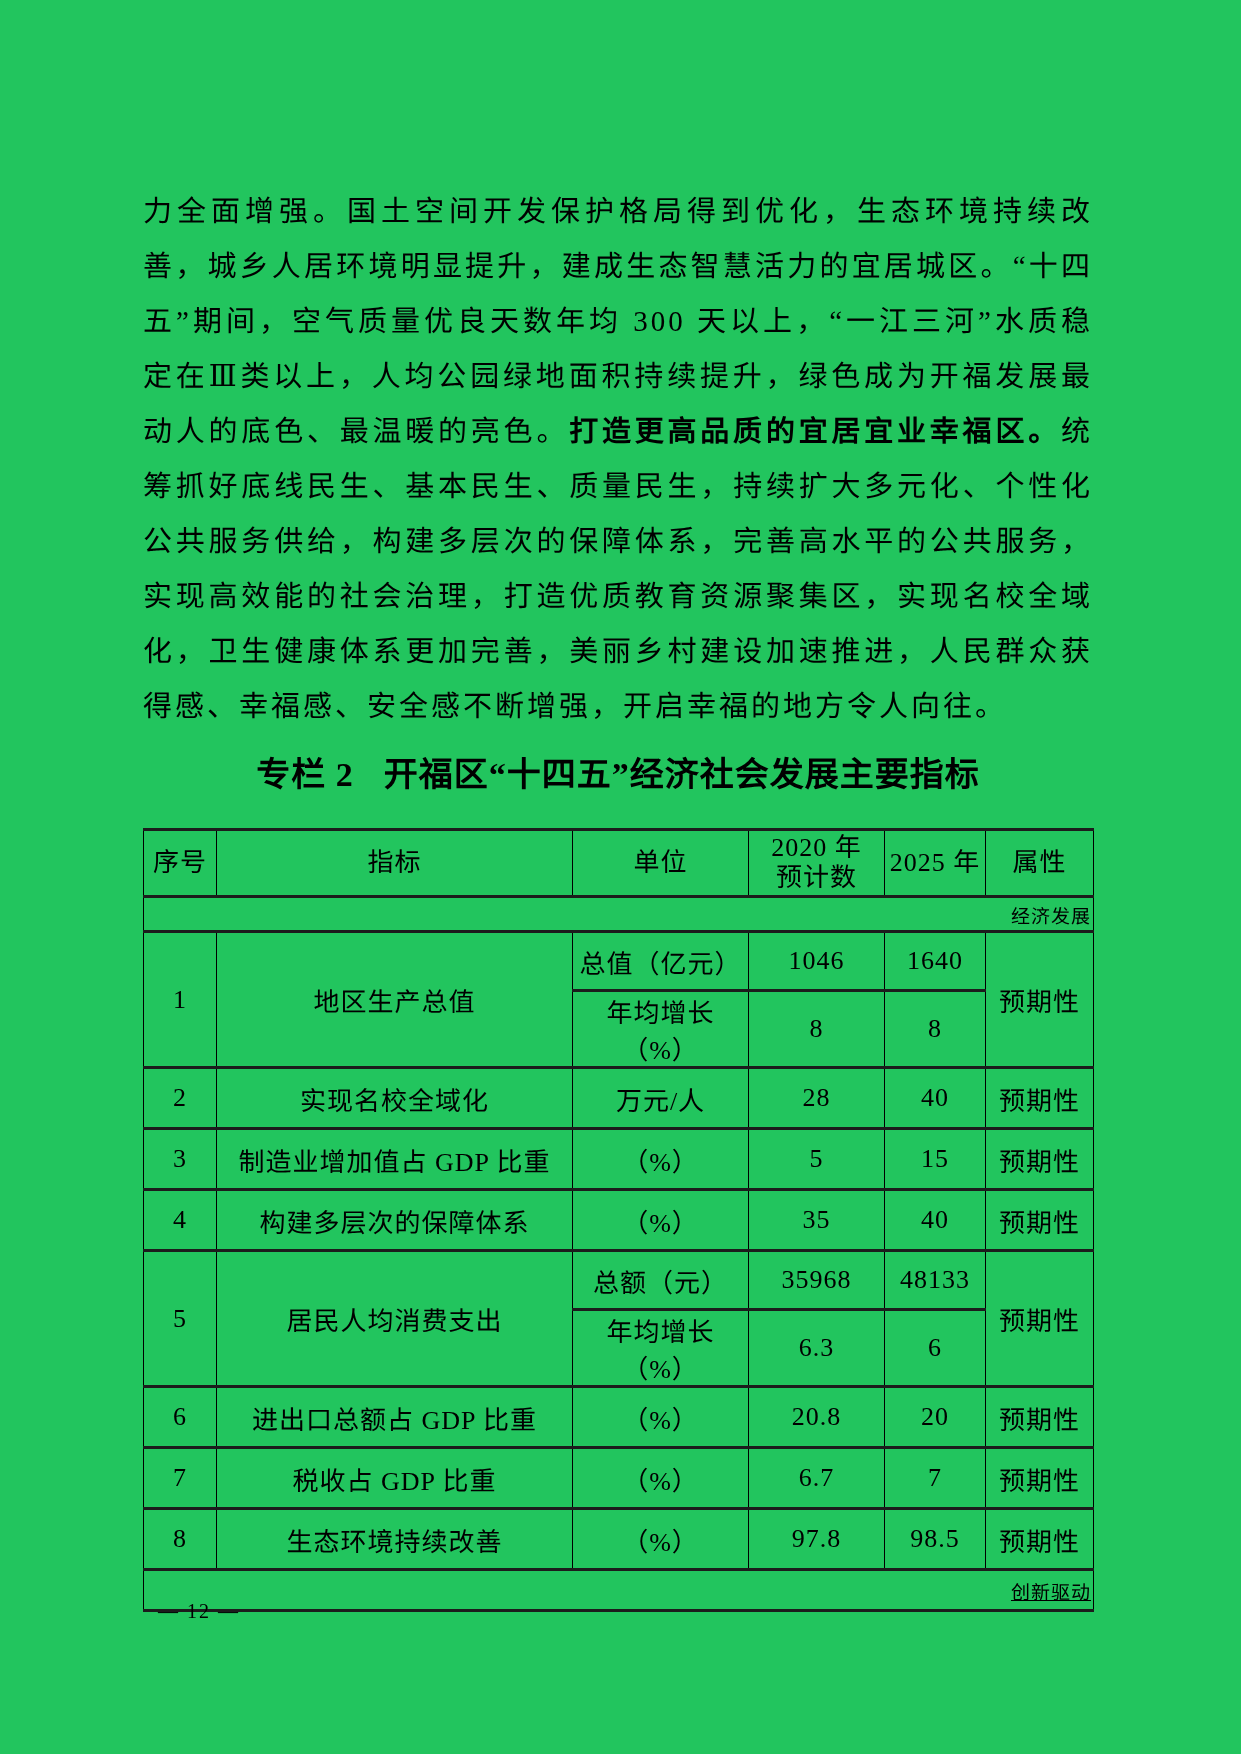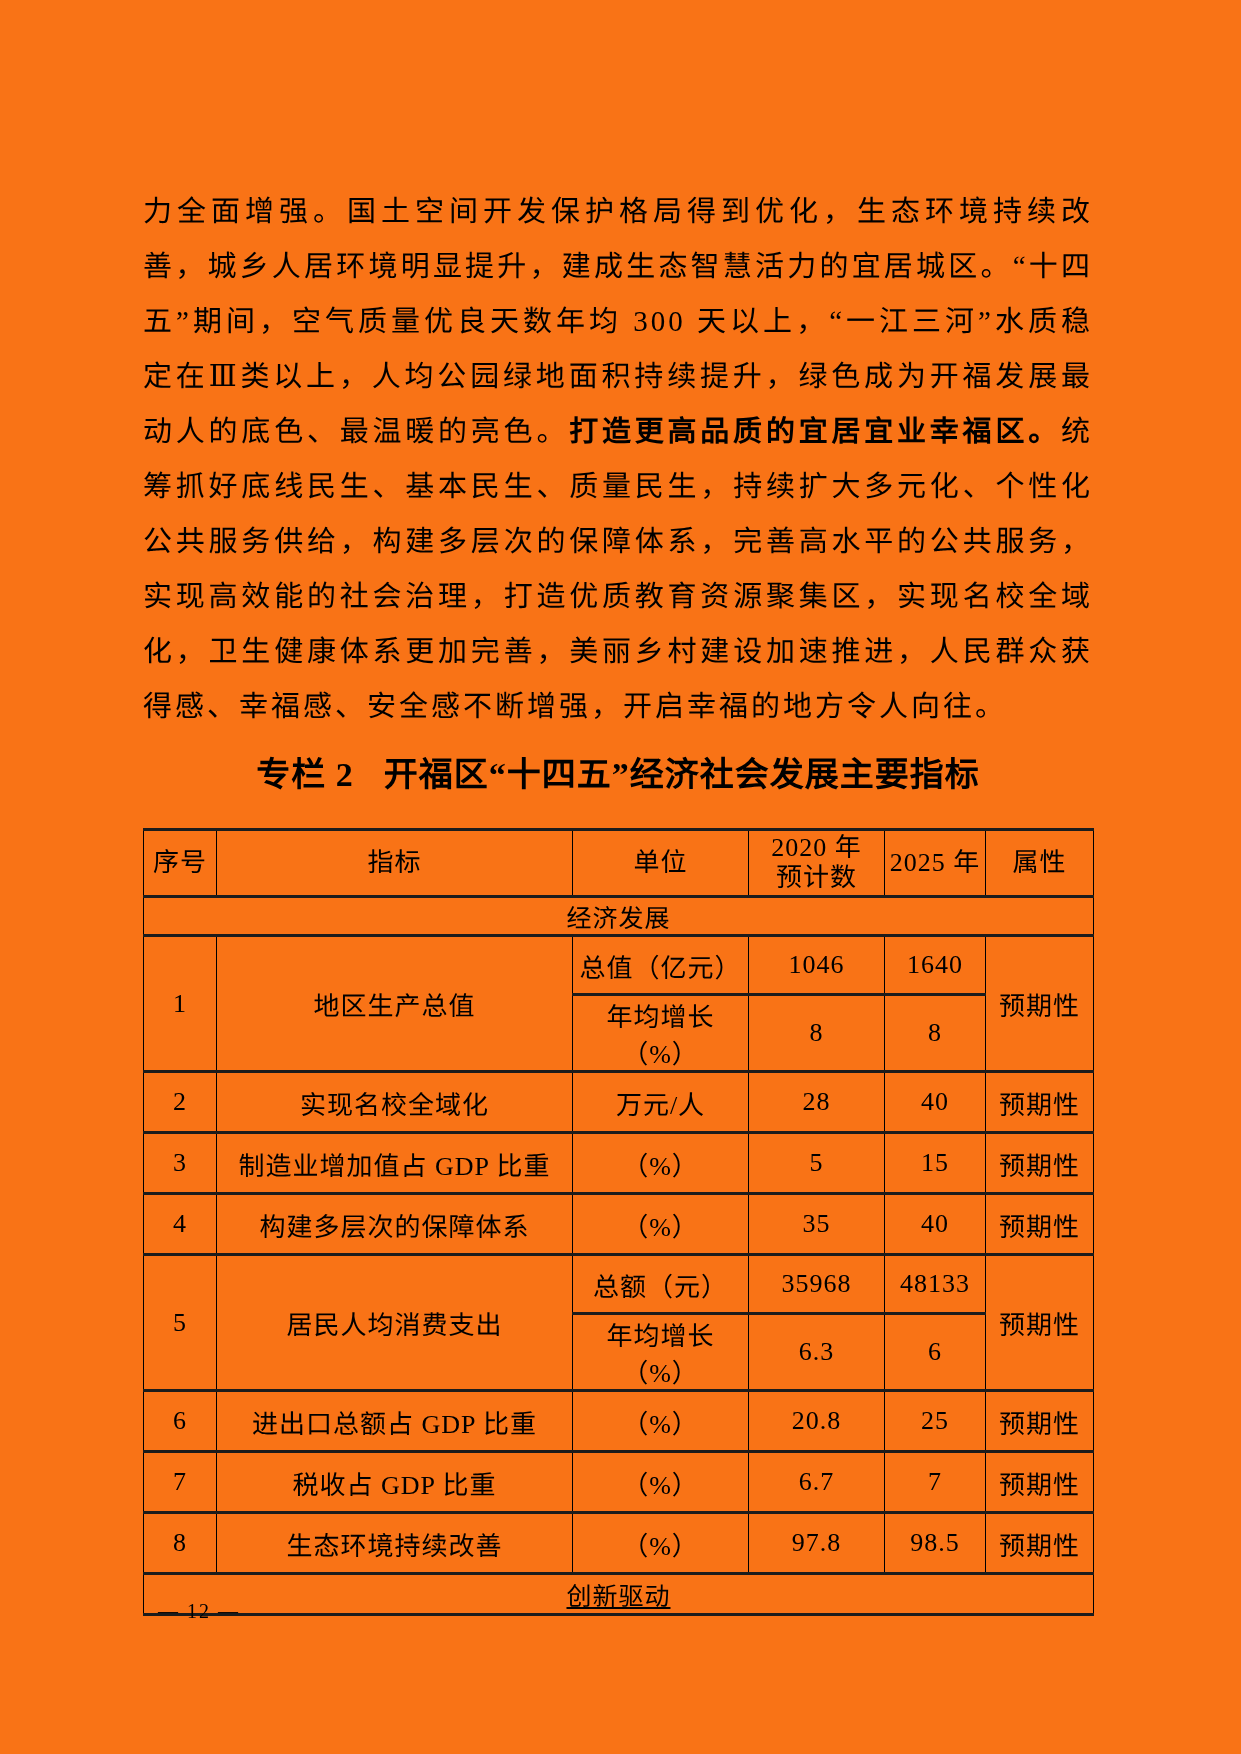--- a/index.html
+++ b/index.html
@@ -1,21 +1,21 @@
 <!DOCTYPE html>
 <html lang="zh-CN"><head>
 <meta charset="utf-8">
 <style>
   html, body { margin: 0; padding: 0; background: #e8e8e8; }
   .page {
     position: relative;
     width: 1241px;
     height: 1754px;
     margin: 0 auto;
-    background: #f97316;
+    background: #22c55e;
     font-family: "Liberation Serif", "DejaVu Serif", serif;
     color: #000;
     overflow: hidden;
   }
   .content {
     position: absolute;
     left: 143px;
     top: 184px;
     width: 950px;
   }
@@ -48,21 +48,21 @@
     border-left: 1px solid #000;
     border-right: 1px solid #000;
     border-top: 3px solid #1c1c1c;
     border-bottom: 3px solid #1c1c1c;
     text-align: center;
     vertical-align: middle;
     padding: 0 2px;
     overflow: hidden;
   }
   tr.header-row td { height: 64px; line-height: 30px; }
-  tr.section-row td { height: 32px; font-size: 25px; }
+  tr.section-row td { height: 32px; font-size: 19px; text-align: right; }
   tr.sub-row td { height: 56px; }
   tr.single-row td { height: 58px; }
   tr.bottom-section td { height: 38px; text-decoration: underline; }
   .page-number {
     position: absolute;
     left: 158px;
     top: 1600px;
     font-size: 20px;
     letter-spacing: 2px;
   }
@@ -153,21 +153,21 @@
           <td>年均增长（%）</td>
           <td>6.3</td>
           <td>6</td>
         </tr>
 
         <tr class="single-row">
           <td>6</td>
           <td>进出口总额占 GDP 比重</td>
           <td>（%）</td>
           <td>20.8</td>
-          <td>25</td>
+          <td>20</td>
           <td>预期性</td>
         </tr>
 
         <tr class="single-row">
           <td>7</td>
           <td>税收占 GDP 比重</td>
           <td>（%）</td>
           <td>6.7</td>
           <td>7</td>
           <td>预期性</td>

